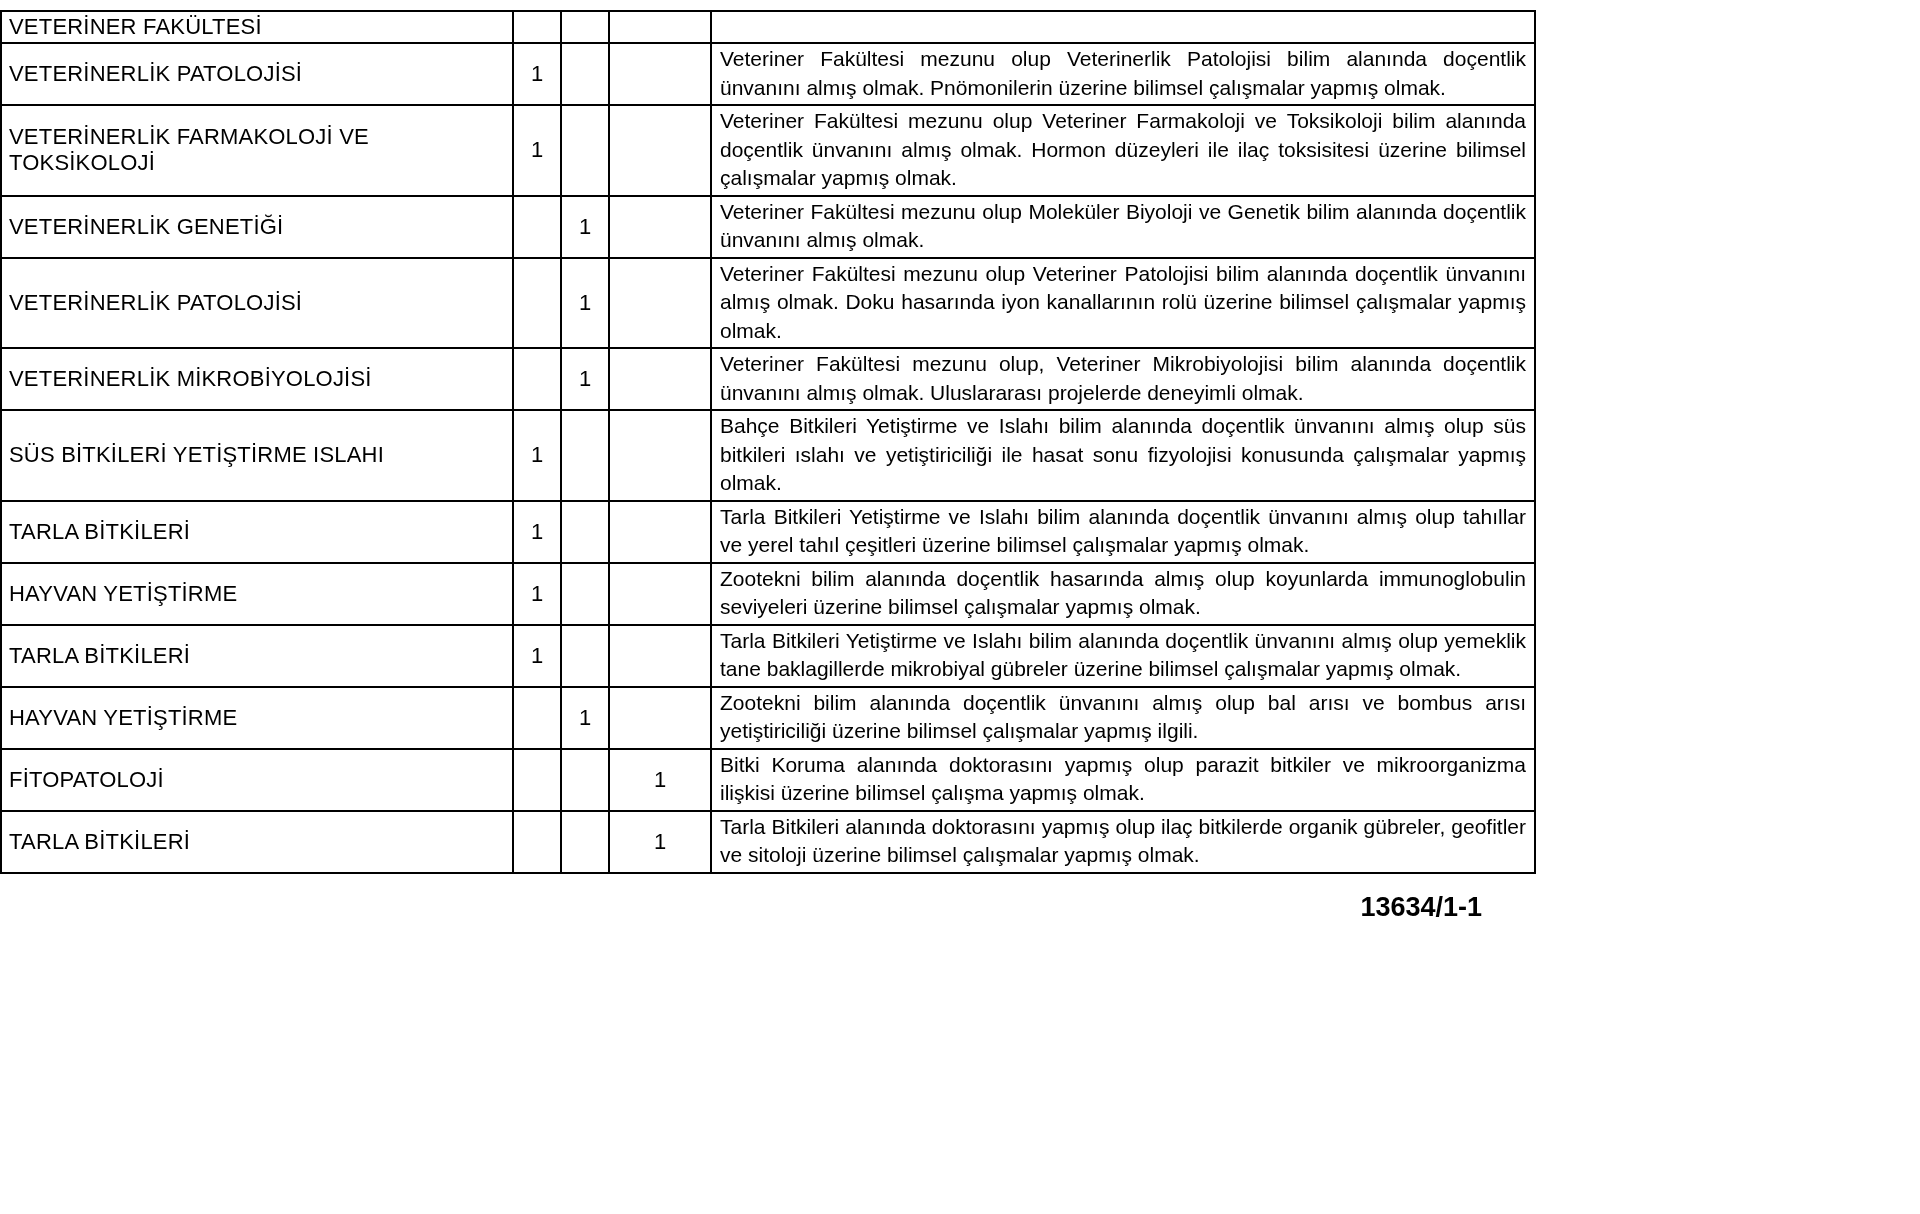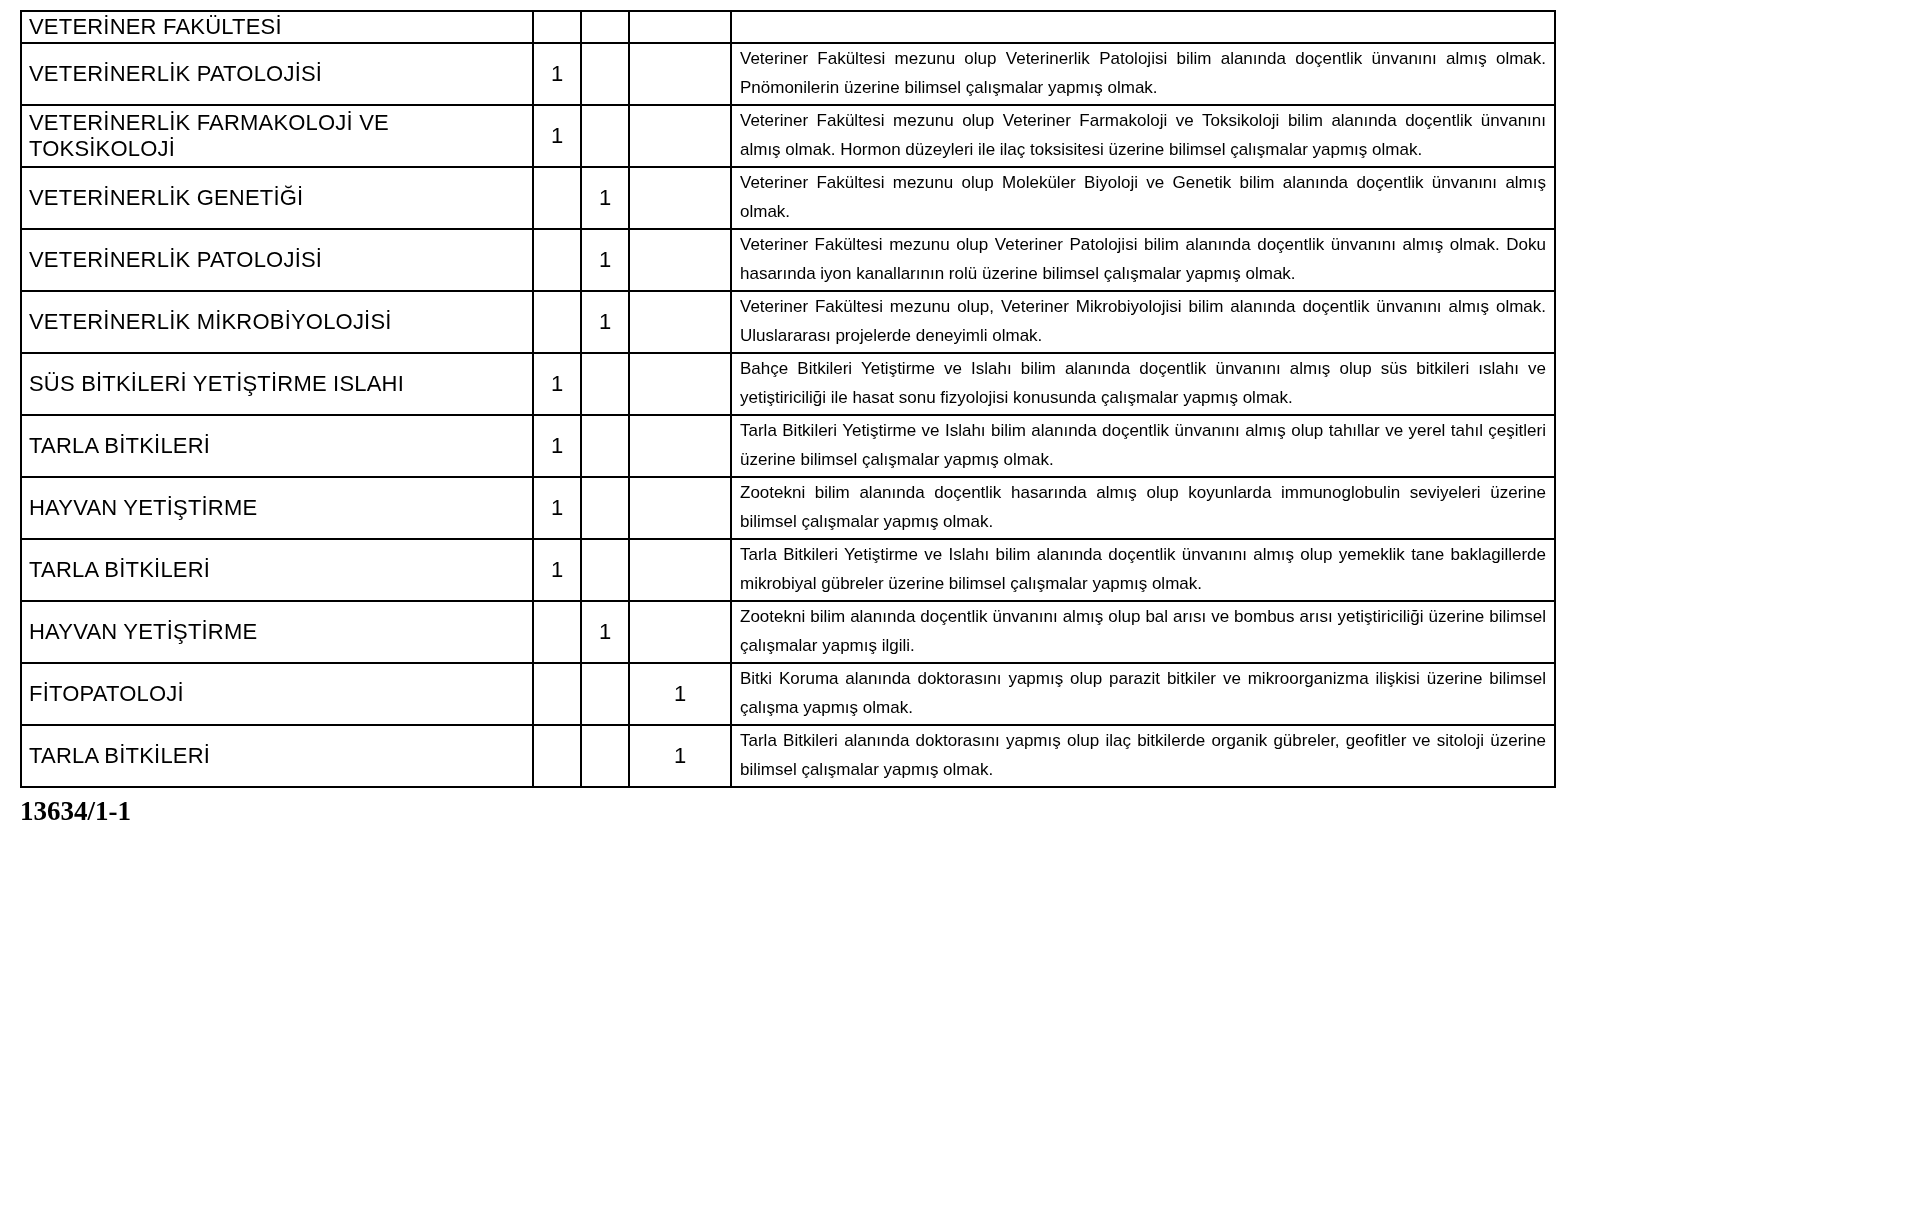--- a/index.html
+++ b/index.html
@@ -7,21 +7,21 @@
     padding: 0;
     background: #ffffff;
     font-family: "Liberation Sans", sans-serif;
     color: #000000;
   }
   .page {
     width: 1920px;
     height: 1214px;
     background: #ffffff;
     box-sizing: border-box;
-    padding: 10px 0 0 20px;
+    padding: 10px 0 0 0;
   }
   table.positions {
     border-collapse: collapse;
     table-layout: fixed;
     width: 1534px;
   }
   table.positions td {
     border: 2px solid #000000;
     vertical-align: middle;
     box-sizing: border-box;
@@ -33,39 +33,39 @@
     padding: 2px 4px 2px 7px;
     text-align: left;
     letter-spacing: 0.2px;
   }
   td.cnt {
     font-size: 22px;
     text-align: center;
     padding: 0;
   }
   td.desc {
-    font-size: 17px;
+    font-size: 21px;
     line-height: 28.5px;
     padding: 1px 8px 2px 8px;
     text-align: justify;
     text-justify: inter-word;
   }
   tr.section td {
     height: 30px;
   }
   tr.entry td {
     height: 58px;
   }
   .footer-ref {
     width: 1534px;
-    text-align: left;
+    text-align: right;
     padding-right: 52px;
     box-sizing: border-box;
-    margin-top: 8px;
-    font-family: Liberation Serif, serif;
+    margin-top: 18px;
+    font-family: Liberation Sans, sans-serif;
     font-weight: bold;
     font-size: 27px;
   }
 </style>
 </head>
 <body>
 
 <div class="page">
 
   <table class="positions">

